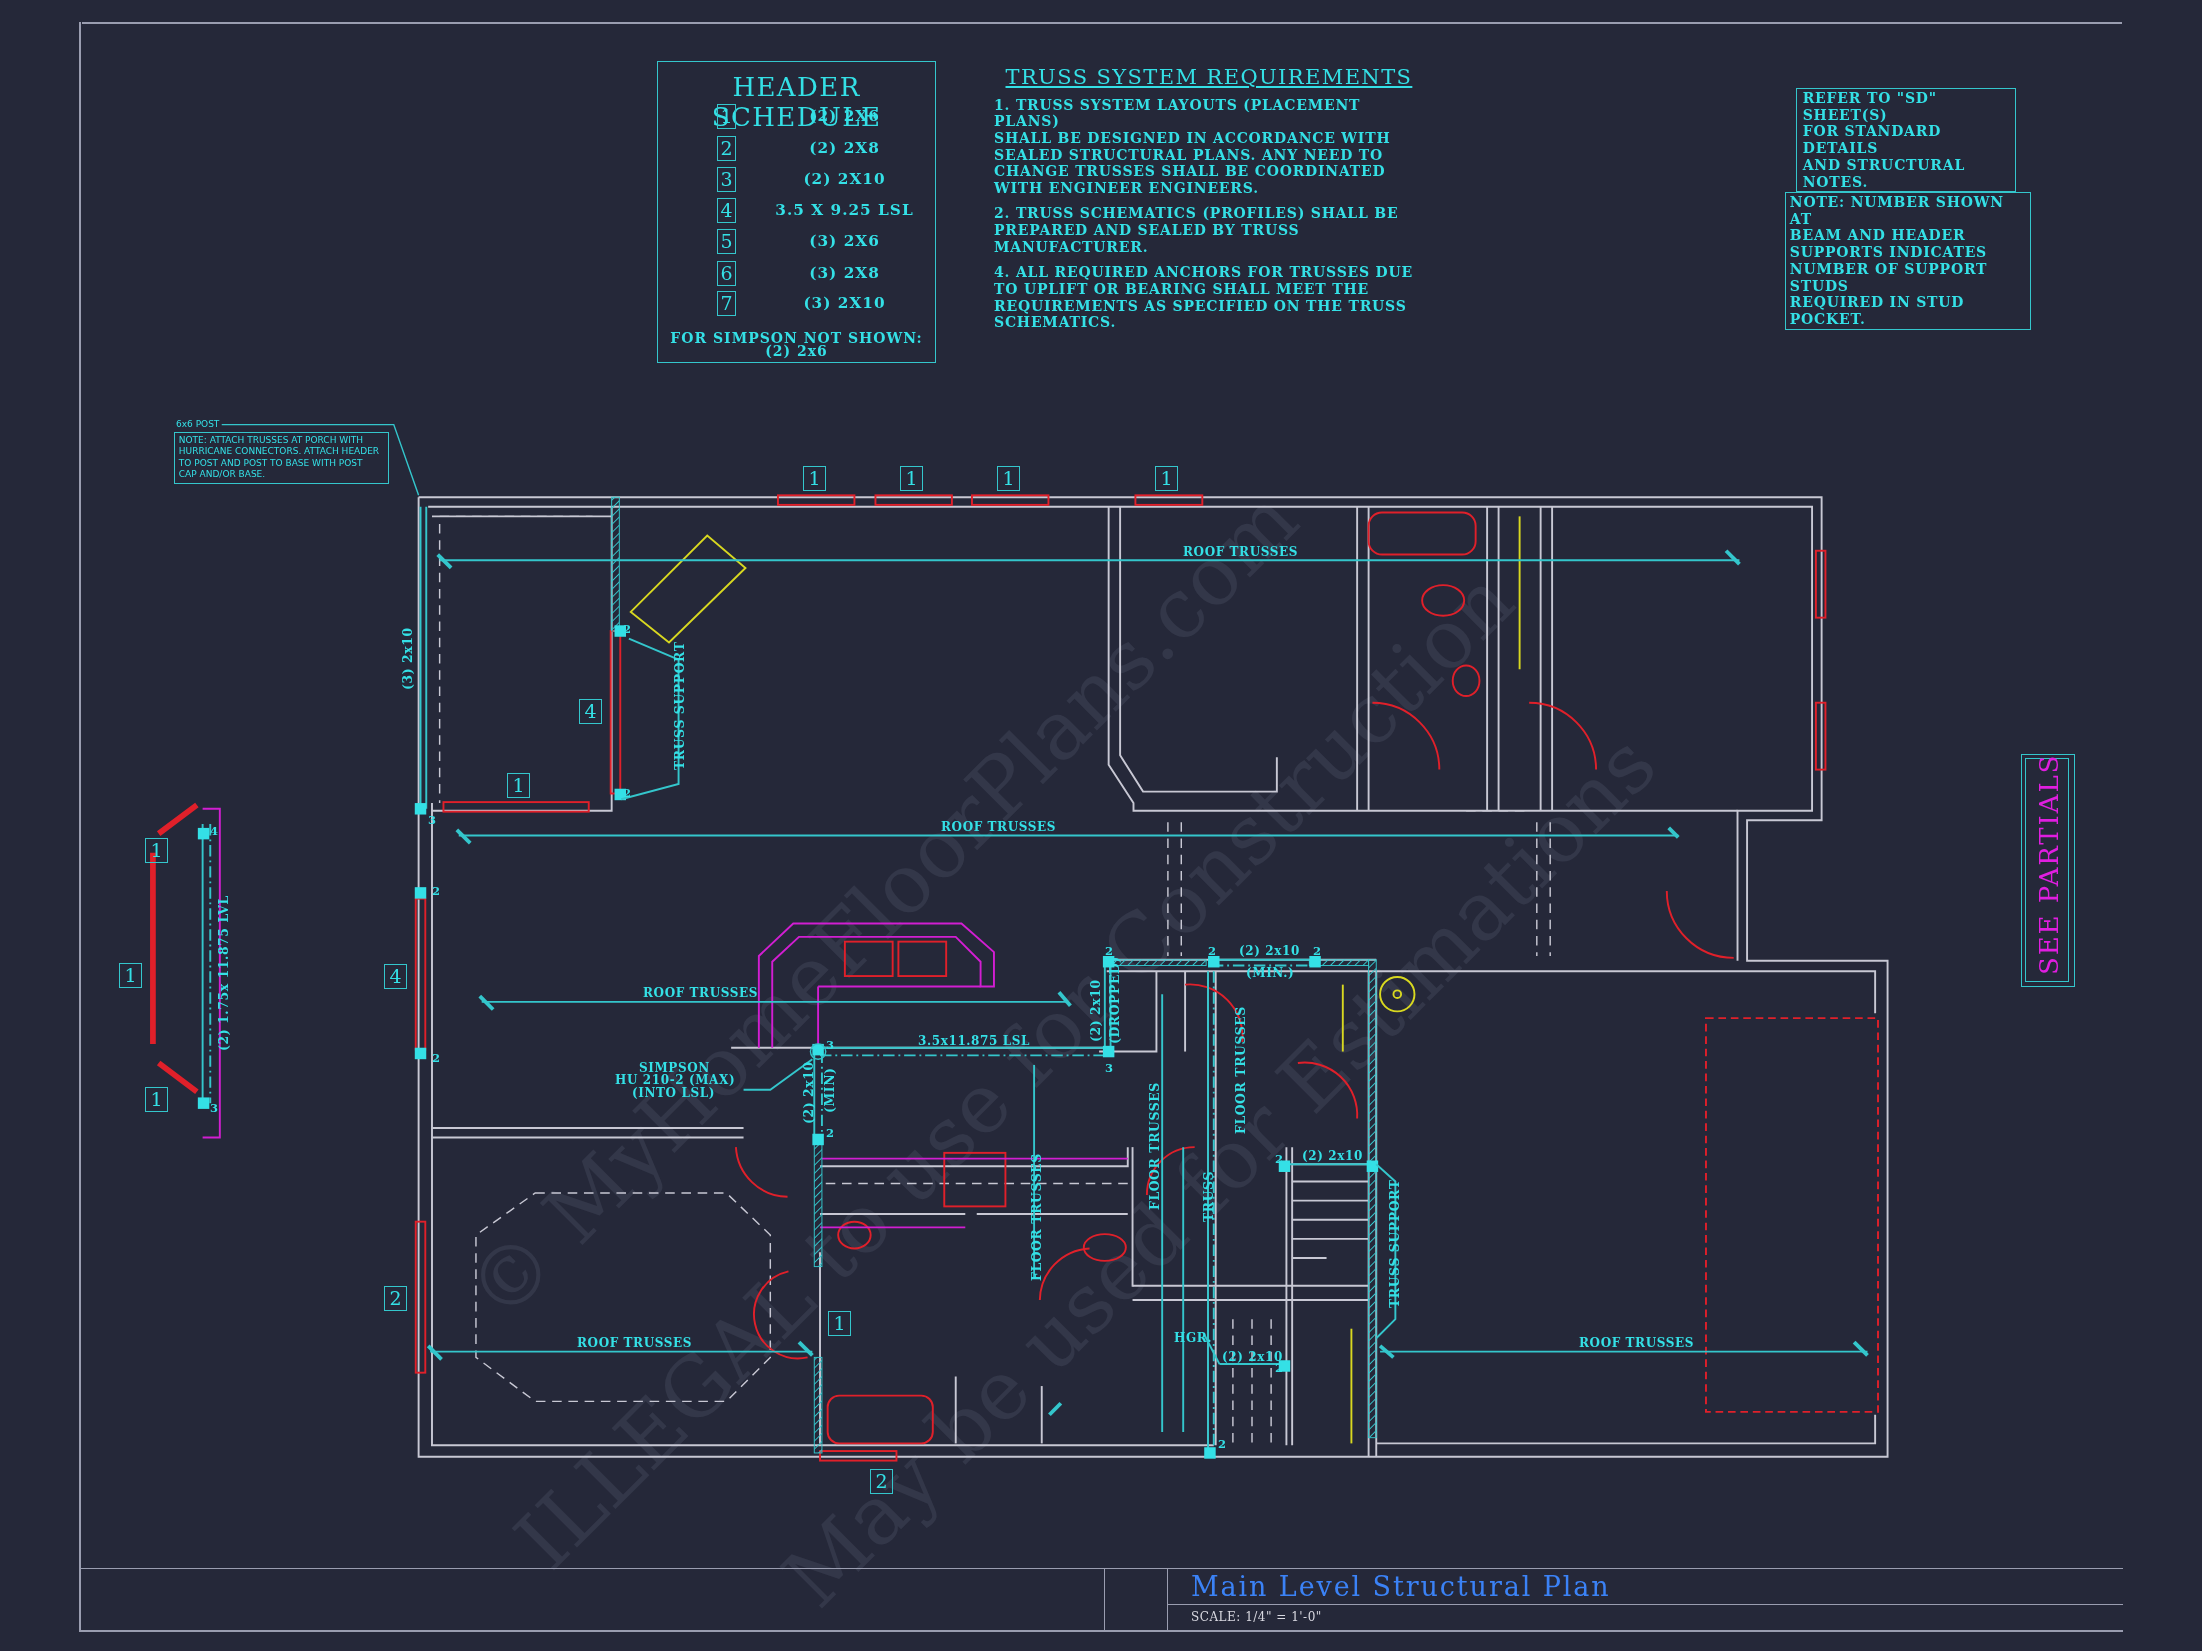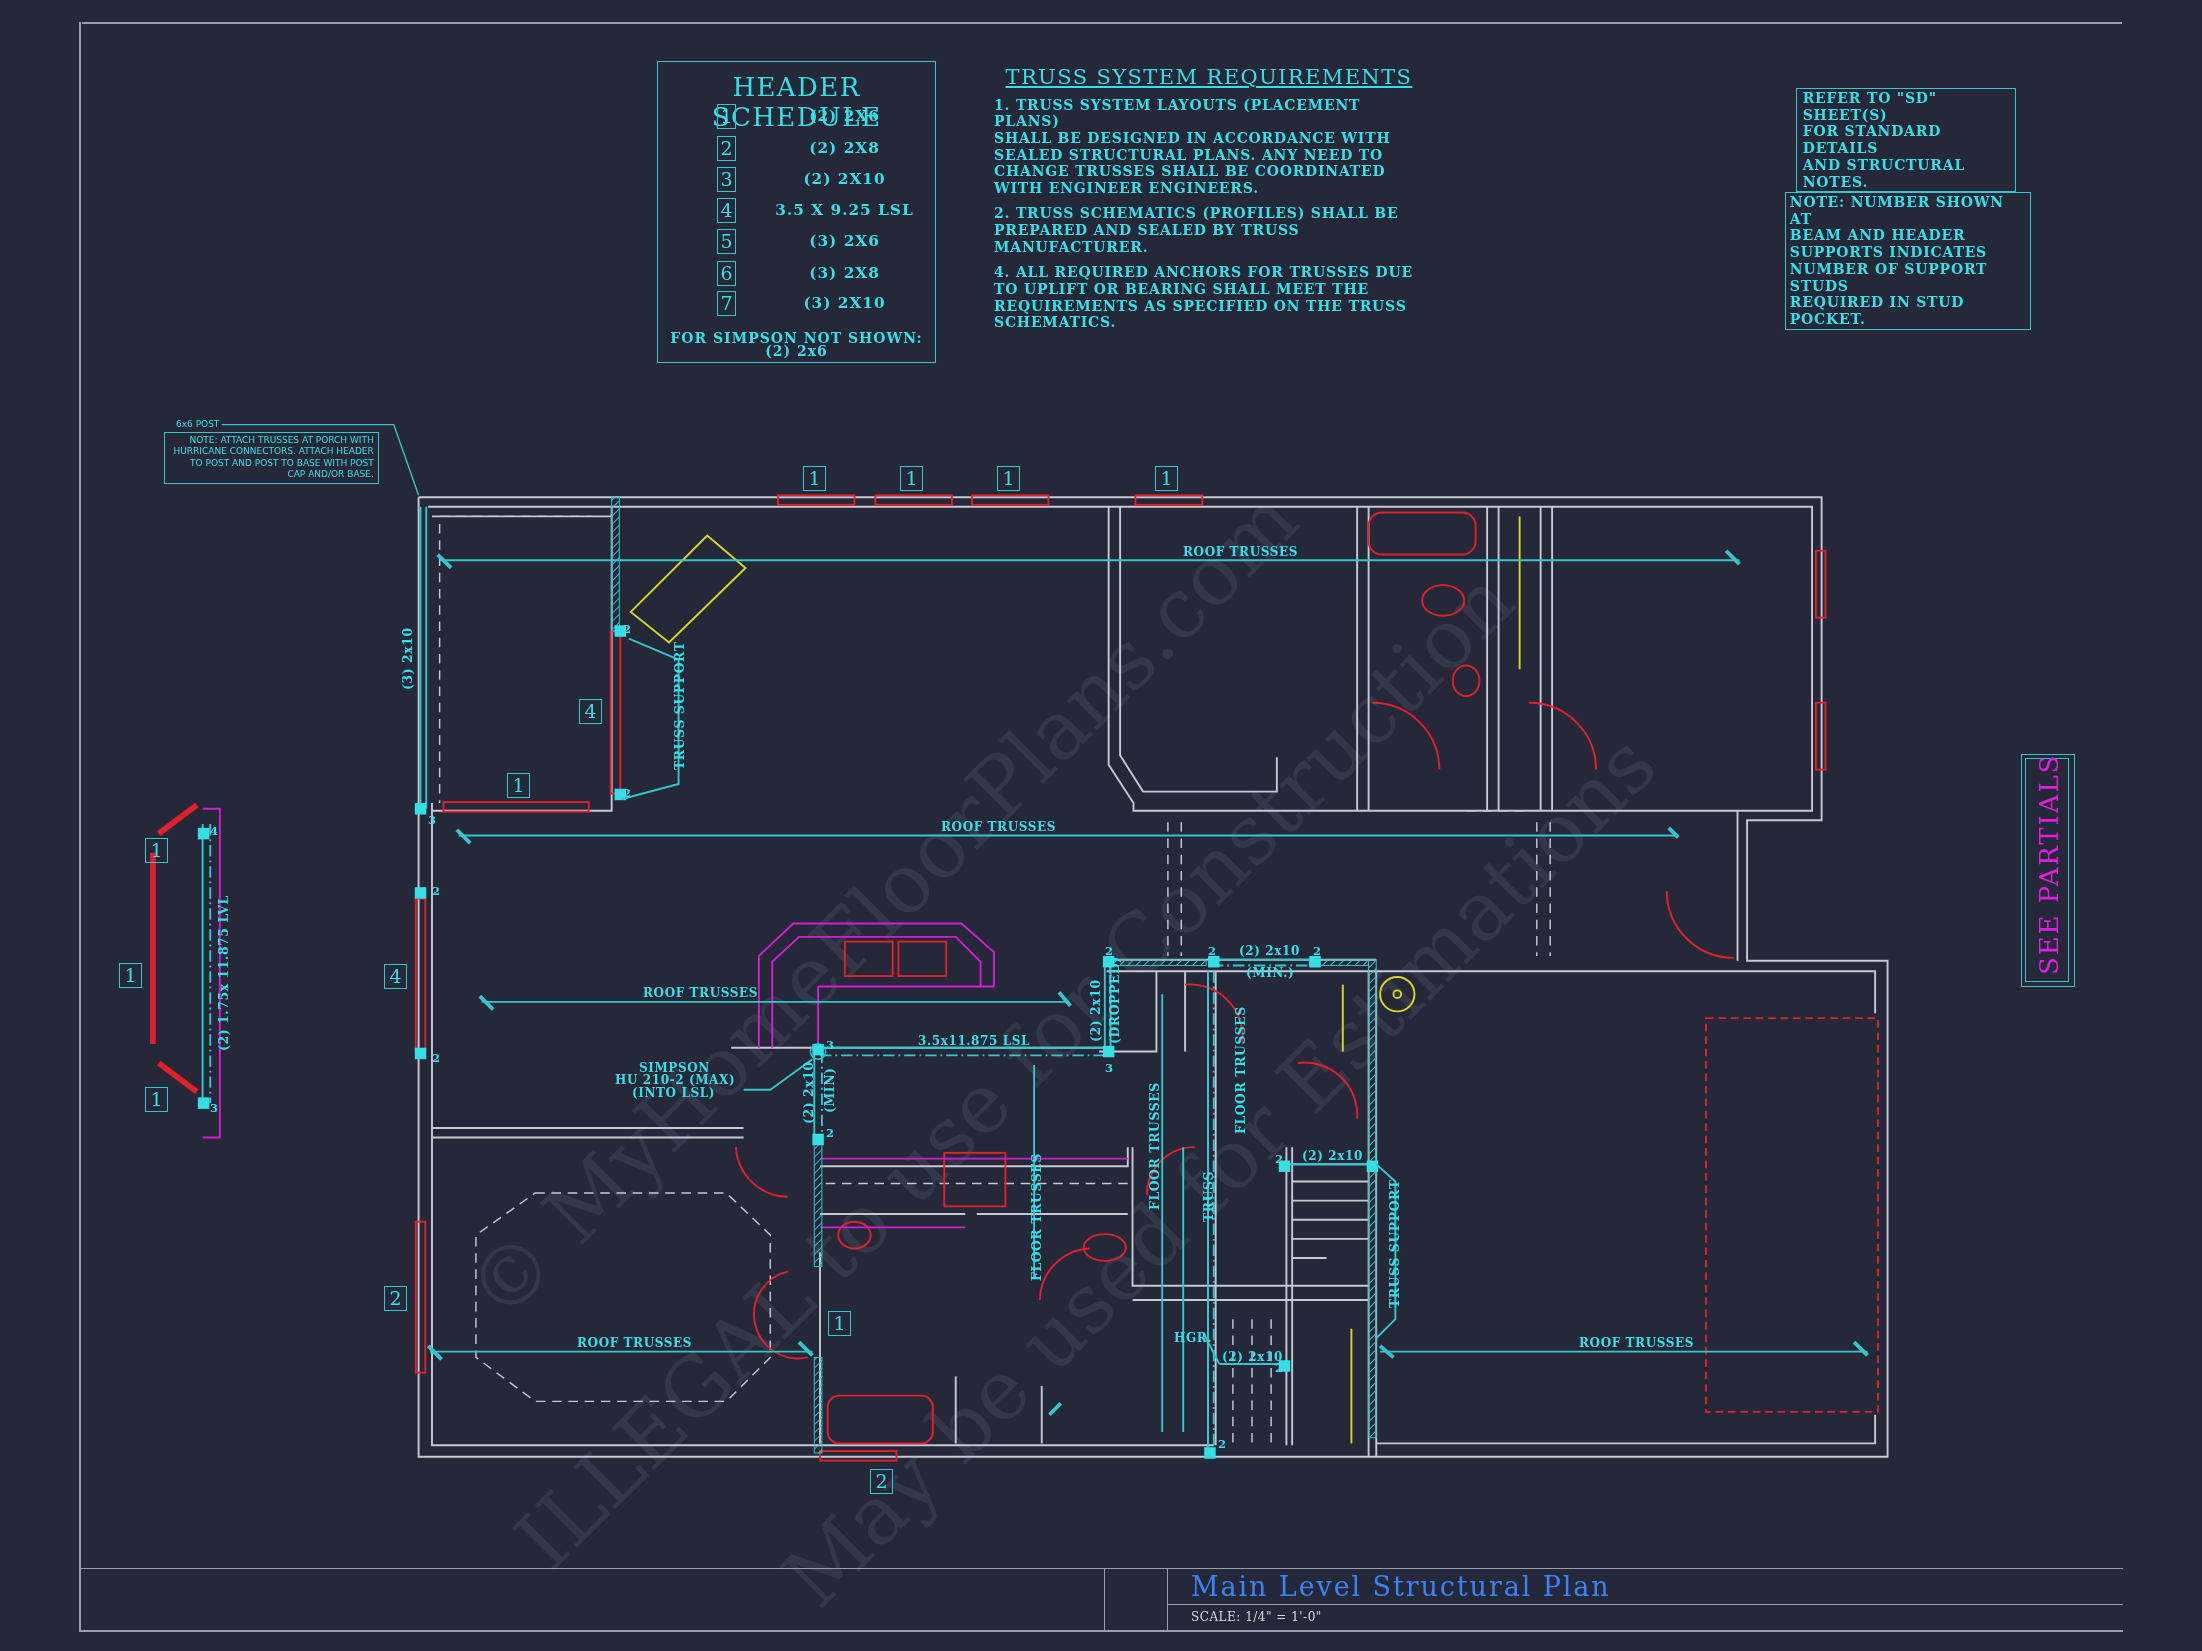--- a/index.html
+++ b/index.html
@@ -112,21 +112,21 @@
 SUPPORTS INDICATES
 NUMBER OF SUPPORT STUDS
 REQUIRED IN STUD POCKET.</div>
 
 <div class="box" style="left:2021px;top:754px;width:52px;height:231px;">
   <div class="abs" style="left:2.9px;top:2.9px;width:42px;height:222px;border:1.9px solid #34c6cc;"></div>
   <div class="abs magenta" style="left:11.5px;top:220px;font-size:26px;letter-spacing:1.9px;transform-origin:left top;transform:rotate(-90deg);white-space:nowrap;">SEE PARTIALS</div>
 </div>
 
 <div class="abs small-note" style="left:176px;top:419px;">6x6 POST</div>
-<div class="box small-note" style="left:164px;top:432px;padding:1.9px 3.8px;width:205px;border-width:1.4px;text-align:right;">NOTE: ATTACH TRUSSES AT PORCH WITH
+<div class="box small-note" style="left:174px;top:432px;padding:1.9px 3.8px;width:205px;border-width:1.4px;">NOTE: ATTACH TRUSSES AT PORCH WITH
 HURRICANE CONNECTORS. ATTACH HEADER
 TO POST AND POST TO BASE WITH POST
 CAP AND/OR BASE.</div>
 
 <svg width="2202" height="1652" viewBox="0 0 2304 1728">
   <defs>
     <pattern id="hatch" width="6" height="6" patternUnits="userSpaceOnUse" patternTransform="rotate(45)">
       <line x1="0" y1="0" x2="0" y2="6" stroke="#34c6cc" stroke-width="2"></line>
     </pattern>
   </defs>

